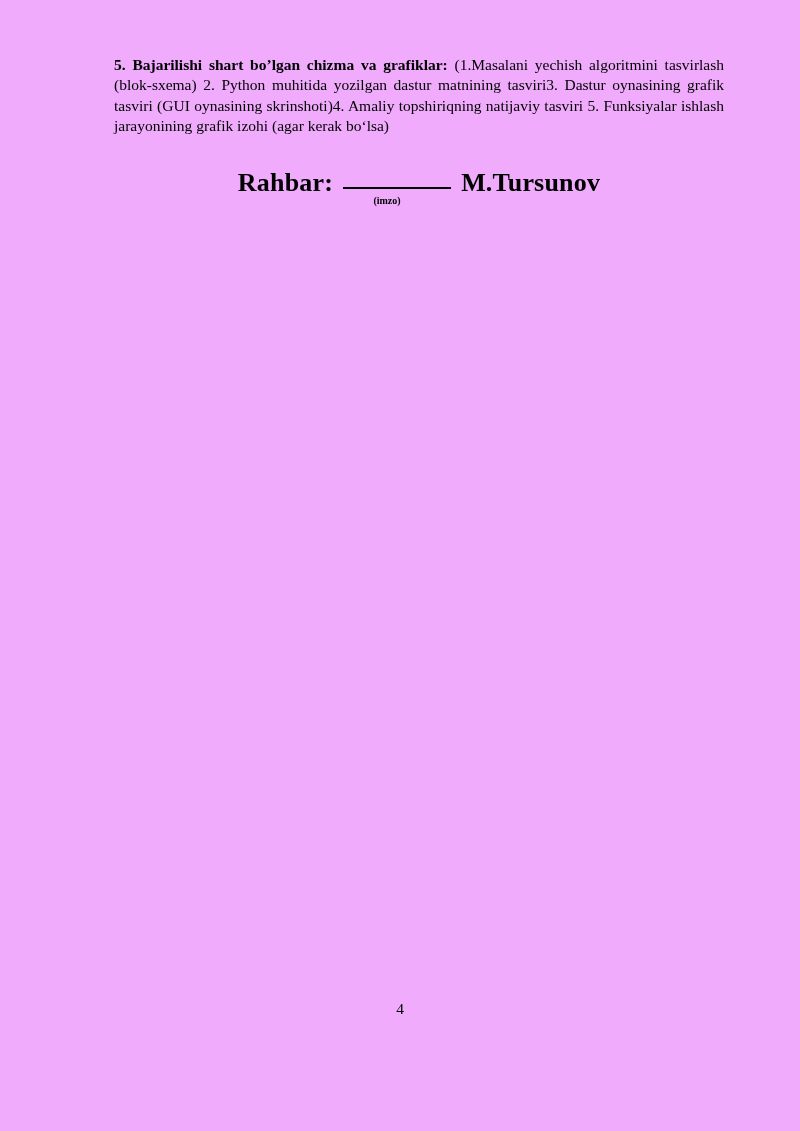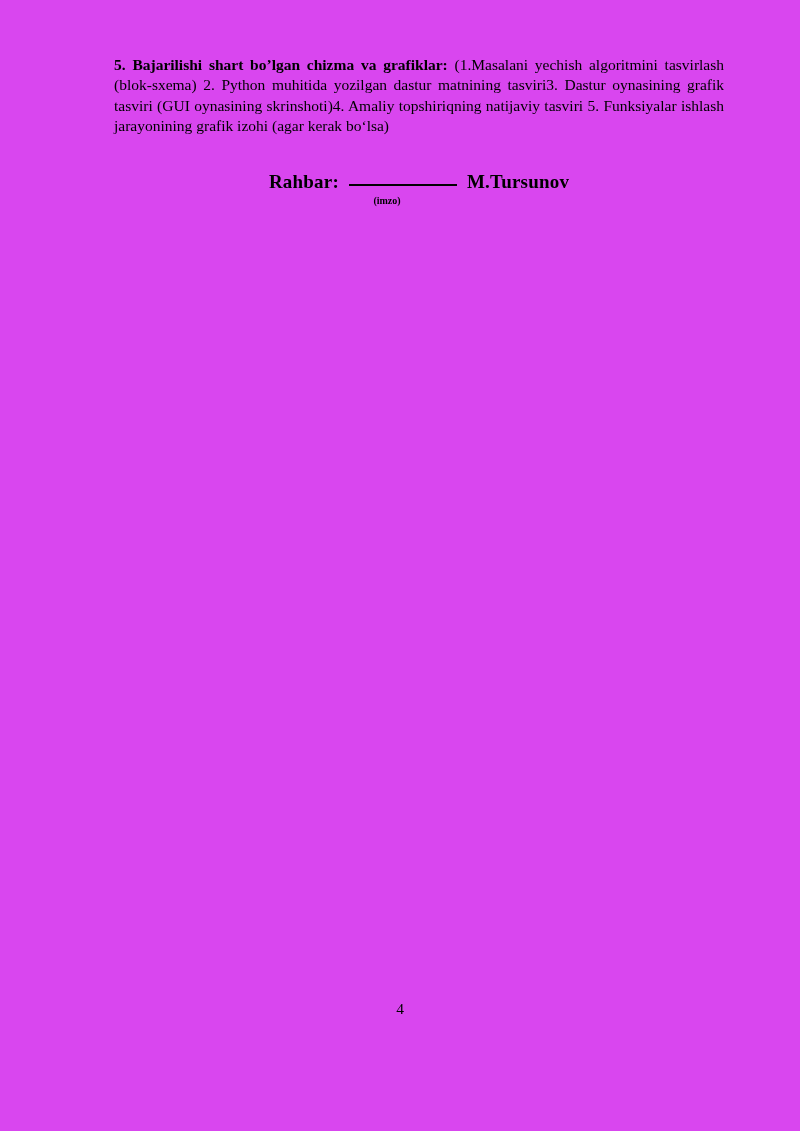--- a/index.html
+++ b/index.html
@@ -14,21 +14,21 @@
     color: #000000;
     position: relative;
     overflow: hidden;
   }
   .page {
     position: absolute;
     top: 0;
     left: 0;
     width: 800px;
     height: 1131px;
-    background: #d946ef;
+    background: #f0abfc;
   }
   .content {
     position: absolute;
     left: 114px;
     top: 55px;
     width: 610px;
   }
   .para {
     font-size: 15.5px;
     line-height: 1.32;
@@ -42,21 +42,21 @@
   .signature-block {
     position: absolute;
     left: 114px;
     top: 168px;
     width: 610px;
     text-align: center;
   }
   .sig-line {
     display: inline-block;
     white-space: nowrap;
-    font-size: 19px;
+    font-size: 26px;
     font-weight: bold;
     letter-spacing: 0.2px;
   }
   .sig-label {
     display: inline-block;
   }
   .sig-blank {
     display: inline-block;
     width: 108px;
     border-bottom: 2px solid #000;

